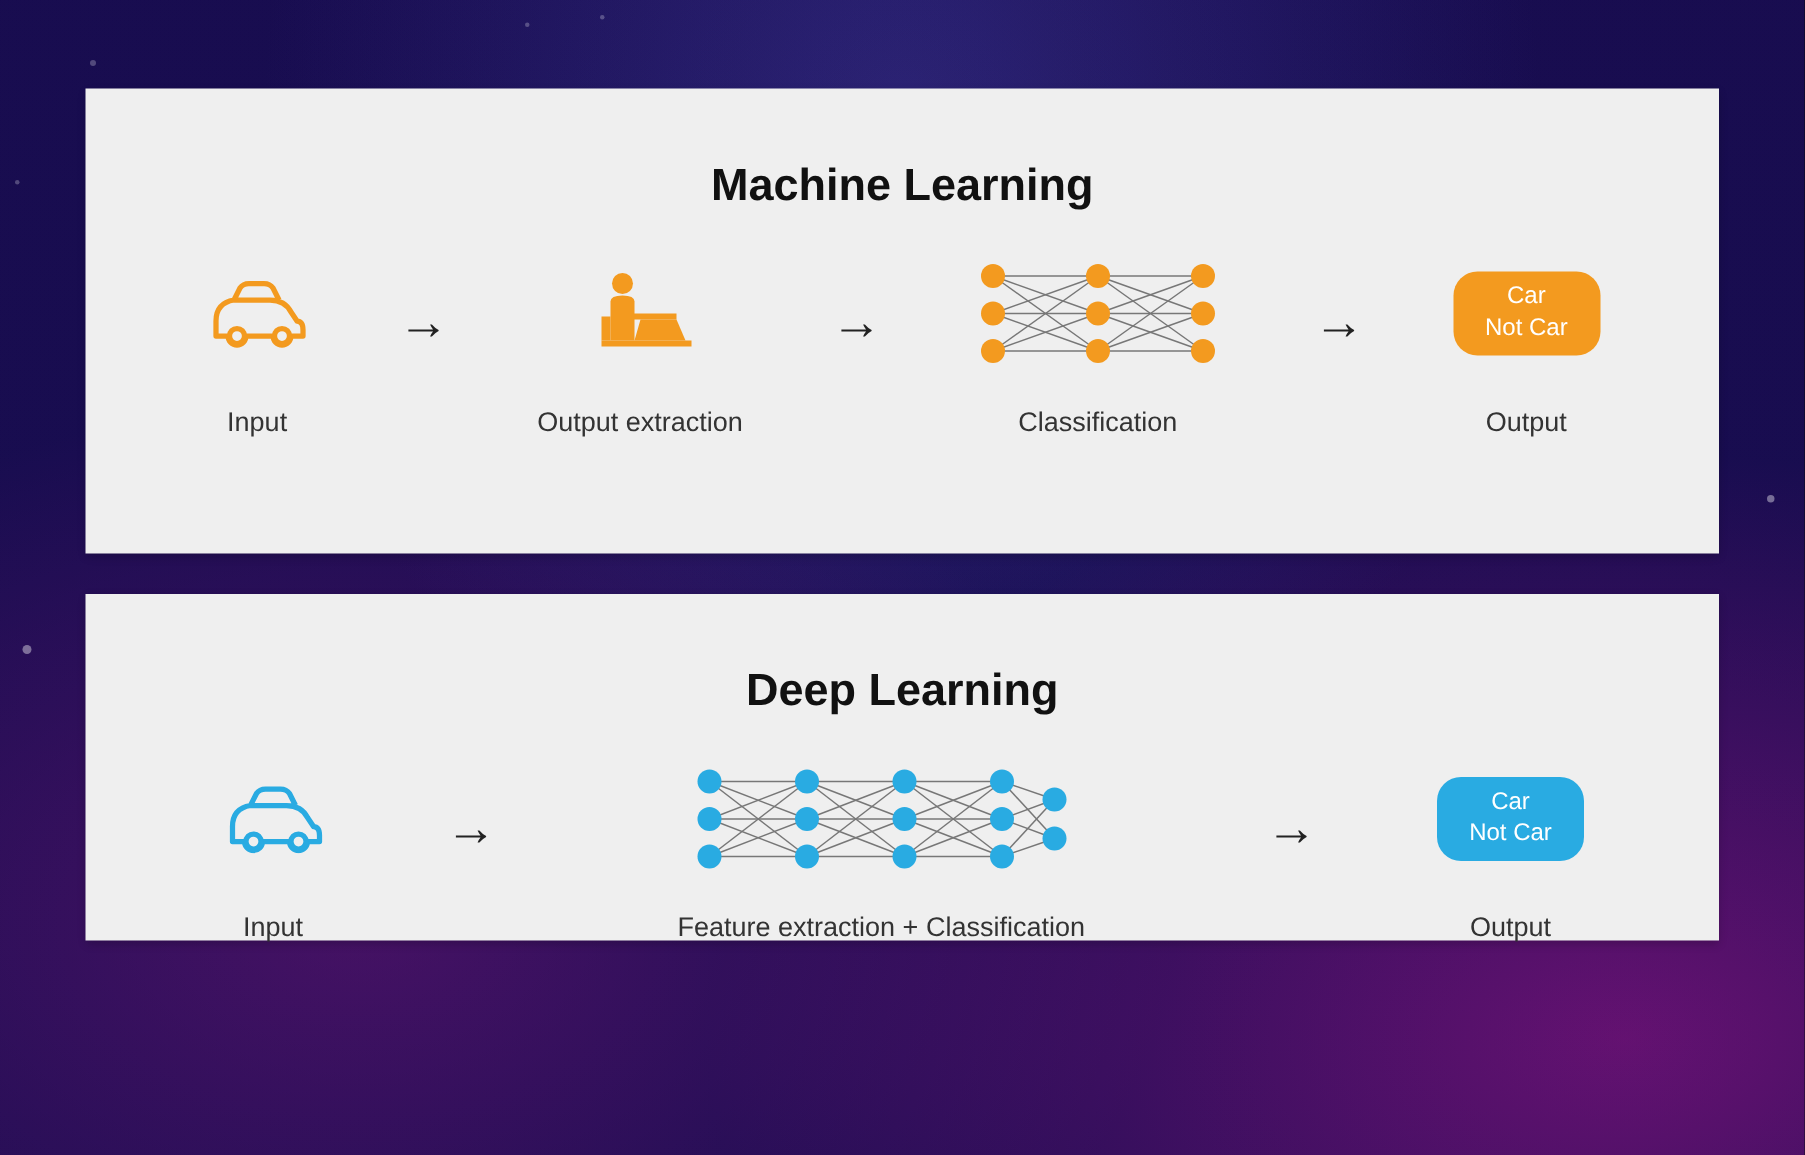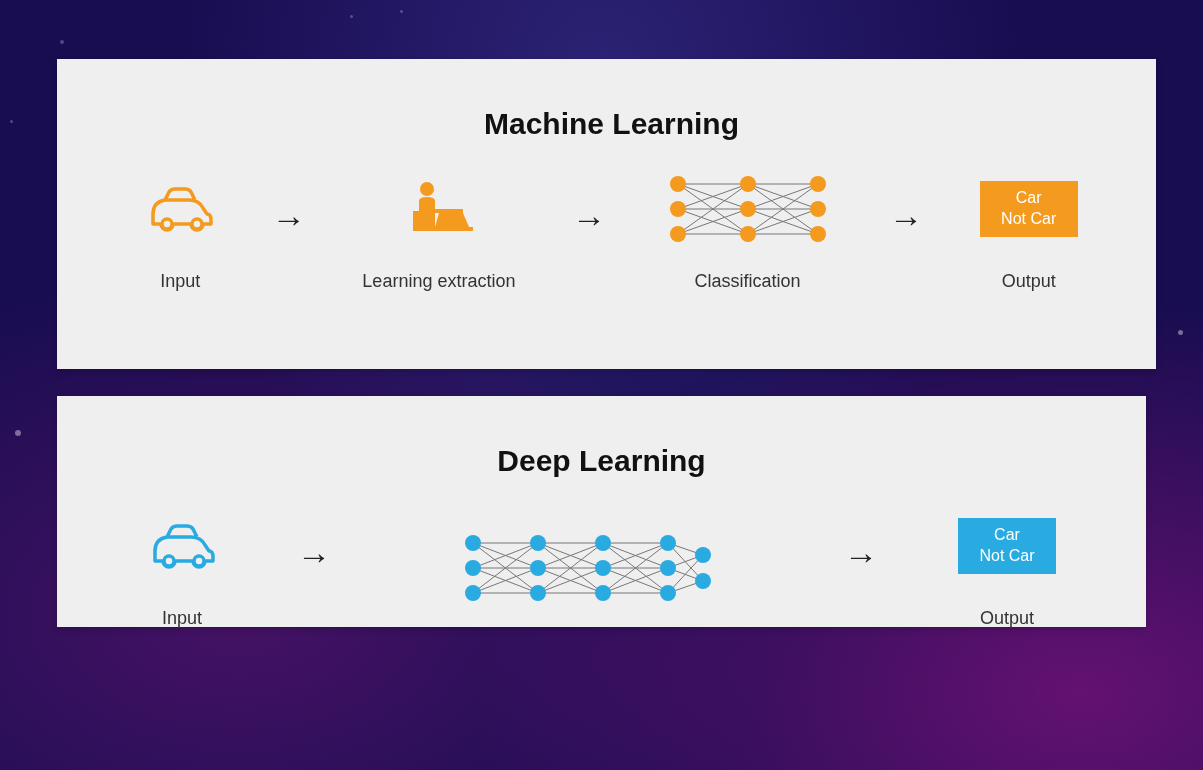--- a/index.html
+++ b/index.html
@@ -25,21 +25,21 @@
   .s6{width:5px;height:5px;top:330px;right:20px;opacity:.4;}
   .s7{width:4px;height:4px;top:600px;right:60px;}
 
   .panel {
     position: absolute;
     left: 57px;
     width: 1089px;
     background: #efefef;
     box-shadow: 0 2px 6px rgba(0,0,0,.2);
   }
-  .panel-top { top: 59px; height: 310px; padding-left: 10px; }
+  .panel-top { top: 59px; height: 310px; }
   .panel-bottom { top: 396px; height: 231px; }
 
   .title {
     text-align: center;
     font-size: 30px;
     font-weight: 700;
     color: #111;
     margin-top: 48px;
   }
 
@@ -79,20 +79,21 @@
   .output-badge {
     width: 98px;
     height: 56px;
     display: flex;
     flex-direction: column;
     align-items: center;
     justify-content: center;
     color: #fff;
     font-size: 16px;
     line-height: 1.3;
+    border-radius: 16px;
   }
   .orange-bg { background: #f39a1f; }
   .blue-bg { background: #29abe2; }
   .orange-fill { fill: #f39a1f; }
   .blue-fill { fill: #29abe2; }
   .orange-stroke { stroke: #f39a1f; }
   .blue-stroke { stroke: #29abe2; }
 
   svg { display:block; }
   .spacer-md { width: 80px; }
@@ -129,21 +130,21 @@
       <div class="iconbox">
         <svg width="80" height="60" viewBox="0 0 80 60">
           <circle cx="28" cy="10" r="7" class="orange-fill"></circle>
           <path d="M20 22 Q20 18 28 18 Q36 18 36 22 L36 48 L20 48 Z" class="orange-fill"></path>
           <rect x="34" y="30" width="30" height="4" class="orange-fill"></rect>
           <path d="M36 48 L70 48 L64 34 L40 34 Z" class="orange-fill"></path>
           <rect x="14" y="48" width="60" height="4" class="orange-fill"></rect>
           <rect x="14" y="32" width="6" height="16" class="orange-fill"></rect>
         </svg>
       </div>
-      <div class="caption">Learning extraction</div>
+      <div class="caption">Output extraction</div>
     </div>
 
     <div class="arrow">→</div>
 
     <div class="col">
       <div class="iconbox">
         <svg width="170" height="80" viewBox="0 0 170 80">
           <g stroke="#777" stroke-width="1">
             <line x1="15" y1="15" x2="85" y2="15"></line>
               <line x1="15" y1="15" x2="85" y2="40"></line>
@@ -267,20 +268,21 @@
               <circle cx="145" cy="40" r="8"></circle>
               <circle cx="145" cy="65" r="8"></circle>
             <circle cx="210" cy="15" r="8"></circle>
               <circle cx="210" cy="40" r="8"></circle>
               <circle cx="210" cy="65" r="8"></circle>
             <circle cx="245" cy="27" r="8"></circle>
               <circle cx="245" cy="53" r="8"></circle>
           </g>
         </svg>
       </div>
+      <div class="caption">Feature extraction + Classification</div>
     </div>
 
     <div class="spacer-md"></div>
     <div class="arrow">→</div>
     <div class="spacer-md"></div>
 
     <div class="col">
       <div class="iconbox">
         <div class="output-badge blue-bg">
           <span>Car</span>

